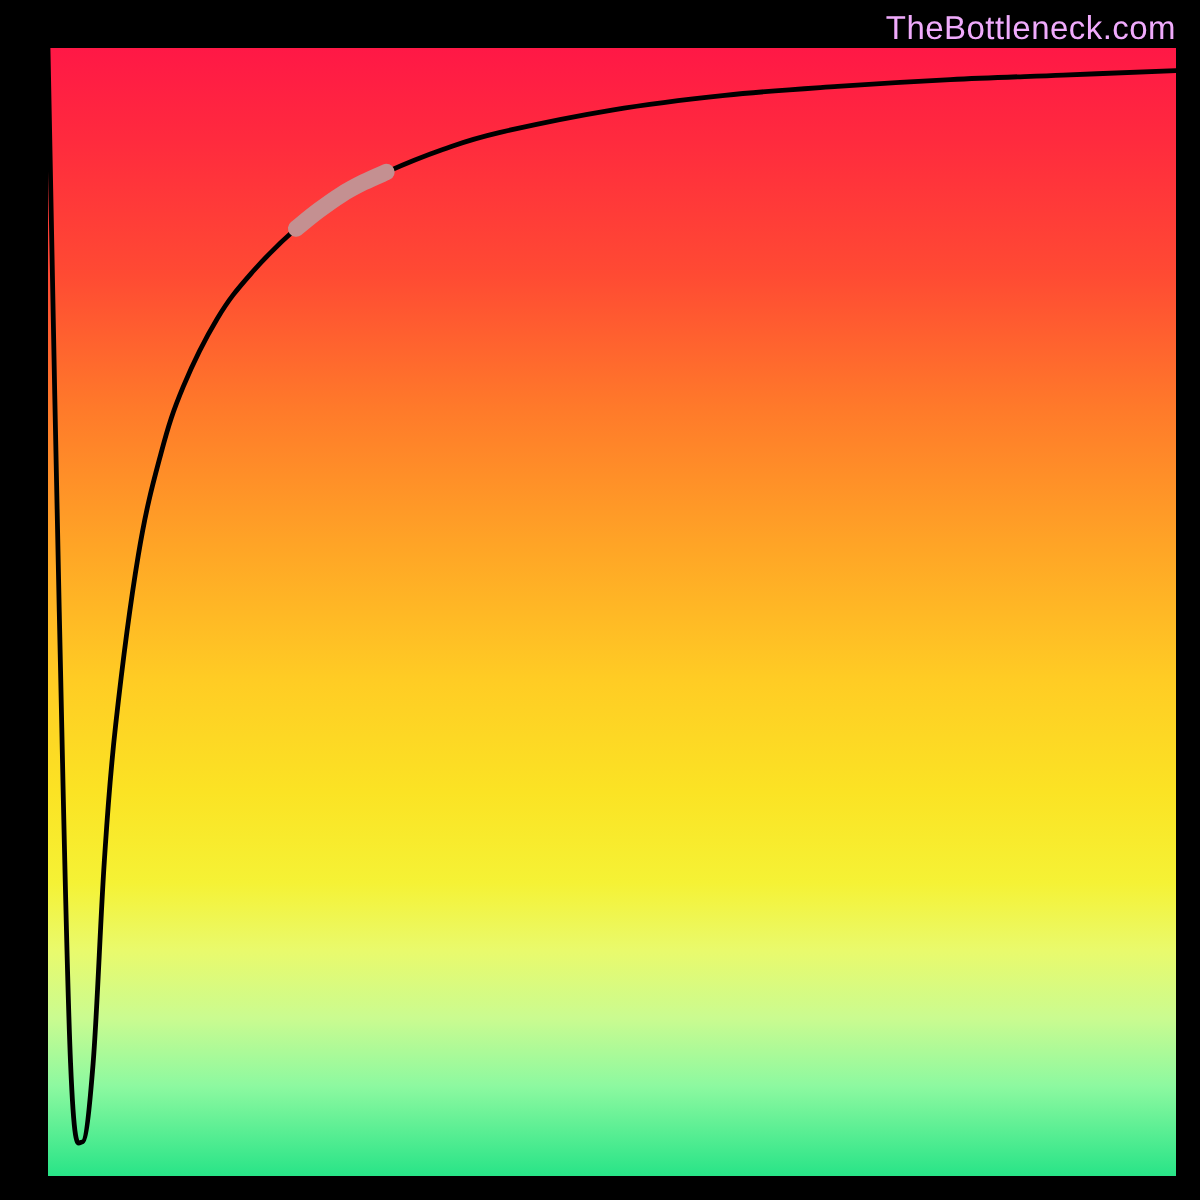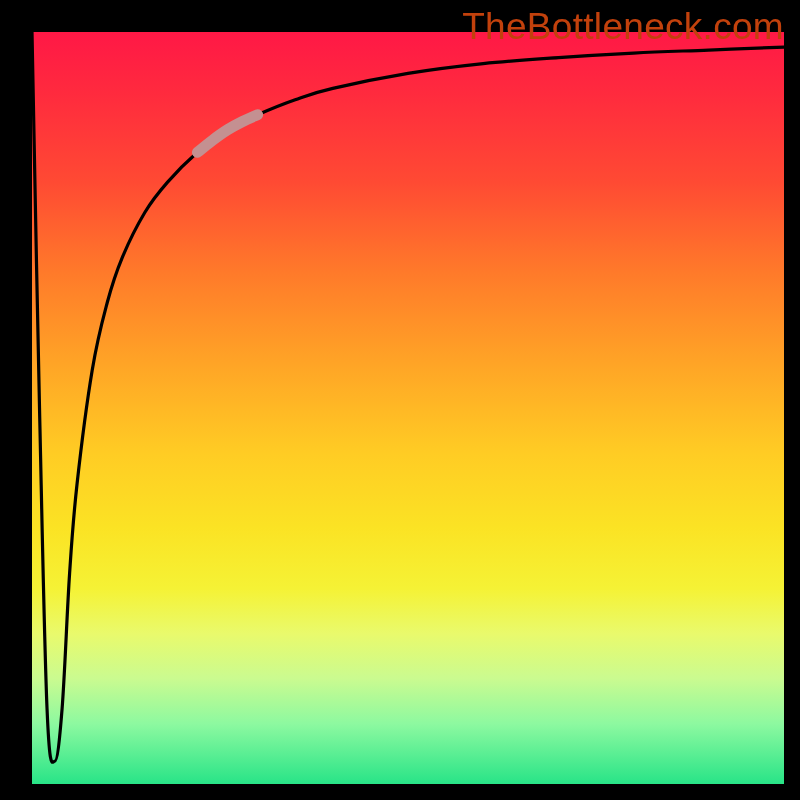--- a/index.html
+++ b/index.html
@@ -37,23 +37,23 @@
       #e9fa6c 80%,
       #cafb90 86%,
       #8df9a0 92%,
       #28e487 100%
     );
   }
   .watermark {
     position: absolute;
     top: 6px;
     right: 16px;
-    font-size: 37px;
+    font-size: 22px;
     font-weight: 400;
-    color: #c2410c;
+    color: #f0abfc;
     letter-spacing: 0.3px;
     user-select: none;
   }
   svg.curve {
     position: absolute;
     left: 0;
     top: 0;
     width: 100%;
     height: 100%;
     overflow: visible;

